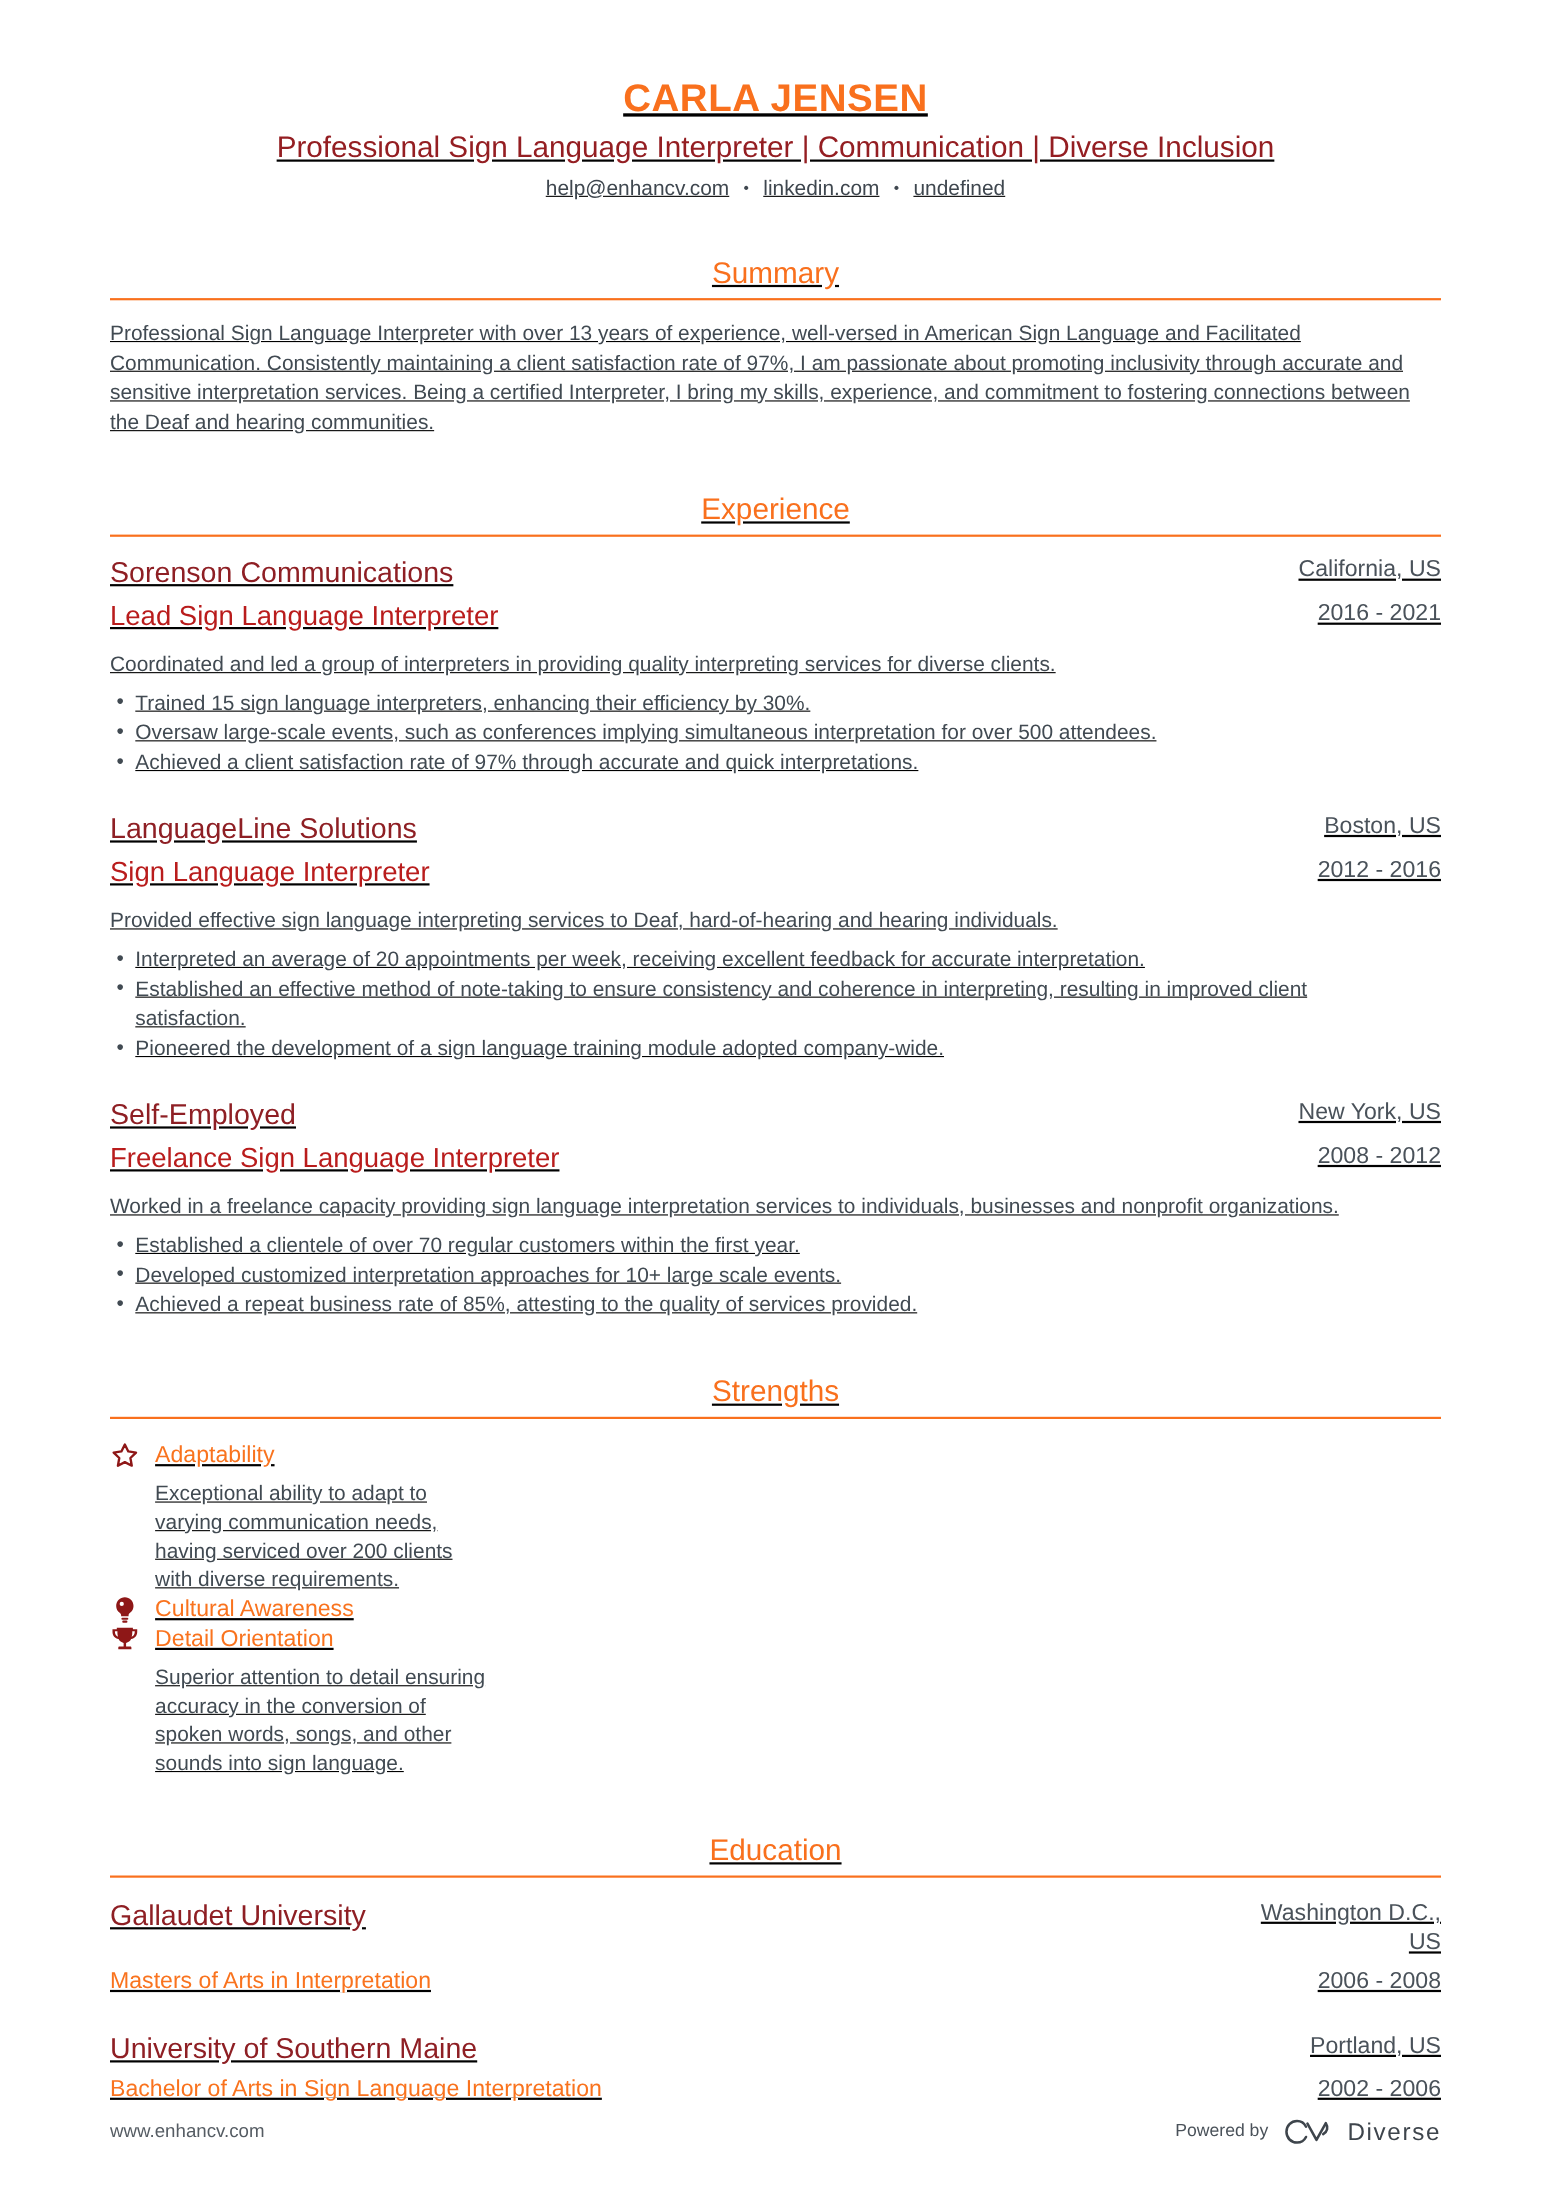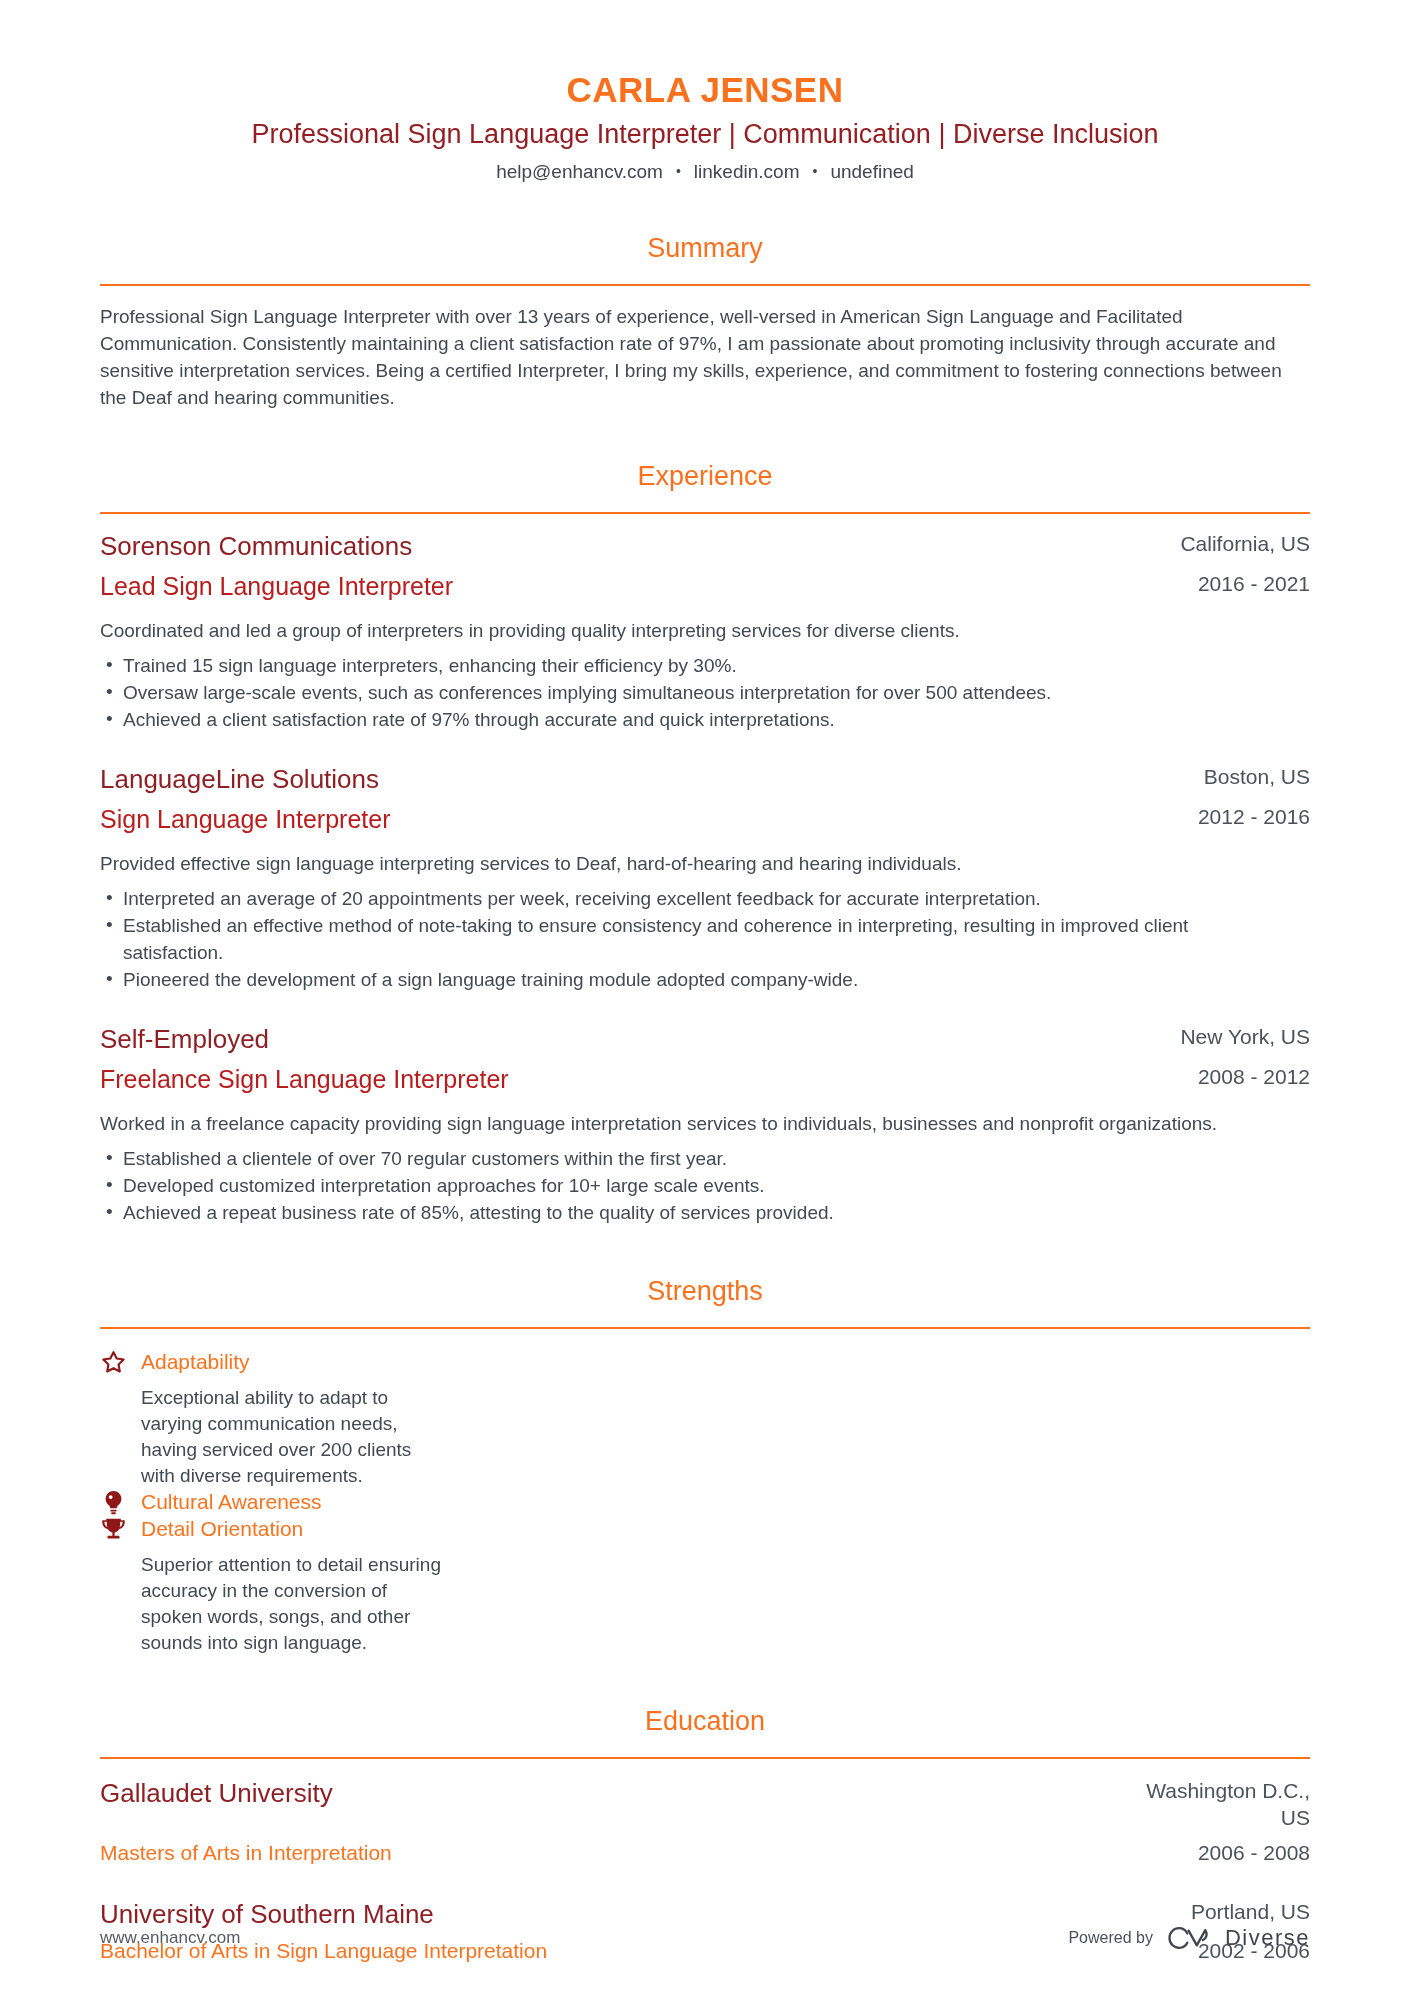--- a/index.html
+++ b/index.html
@@ -4,20 +4,21 @@
 <style>
   html,body{margin:0;padding:0;background:#ffffff;}
   .page{
     position:relative;
     width:1410px;height:1995px;
     background:#ffffff;
     font-family:"Liberation Sans", sans-serif;
     overflow:hidden;
     box-sizing:border-box;
     padding:70px 100px 0;
+    text-decoration:underline;
   }
   
   header{text-align:center;}
   .name{
     margin:0 0 8px;
     font-size:35px;line-height:1.15;
     font-weight:800;letter-spacing:.5px;
     color:#F9701D;
   }
   .headline{
@@ -26,21 +27,21 @@
     margin-bottom:9px;
   }
   .contact{font-size:19px;color:#3F474F;}
   .contact a{color:#3F474F;text-decoration:none;}
   .contact .dot{display:inline-block;margin:0 13px;font-size:14px;vertical-align:2px;color:#3F474F;}
   
   .sec{margin-top:50px;}
   .sec-title{
     margin:0;text-align:center;
     font-size:27px;font-weight:400;color:#F9701D;
-    padding-bottom:20px;border-bottom:2px solid #F9701D;
+    padding-bottom:7px;border-bottom:2px solid #F9701D;
   }
   .body-text{
     margin:17px 0 0;
     font-size:19px;line-height:27px;color:#414A52;
   }
   
   .job{margin-top:16px;}
   .job + .job{margin-top:30px;}
   .row{display:flex;justify-content:space-between;align-items:flex-start;}
   .company{margin:0;font-size:26px;font-weight:500;color:#8E1F24;line-height:1.25;}

